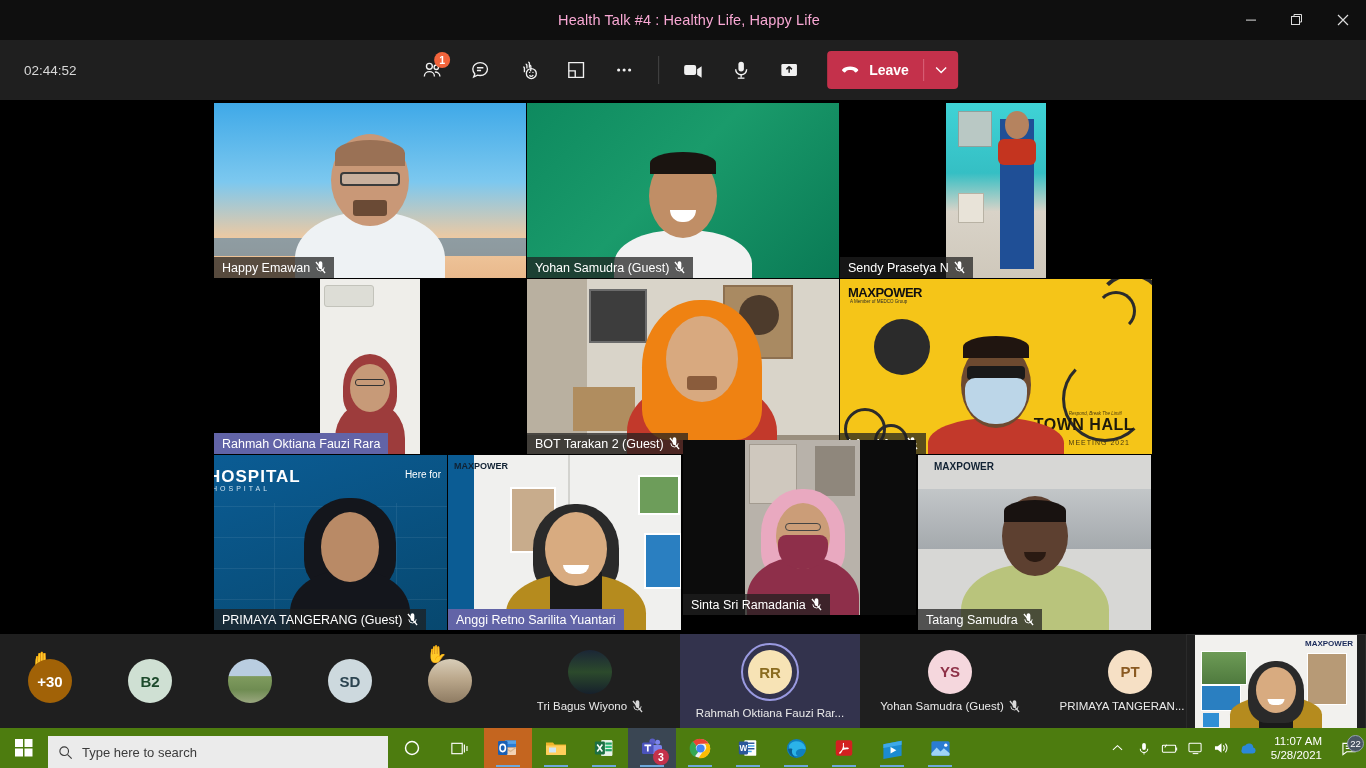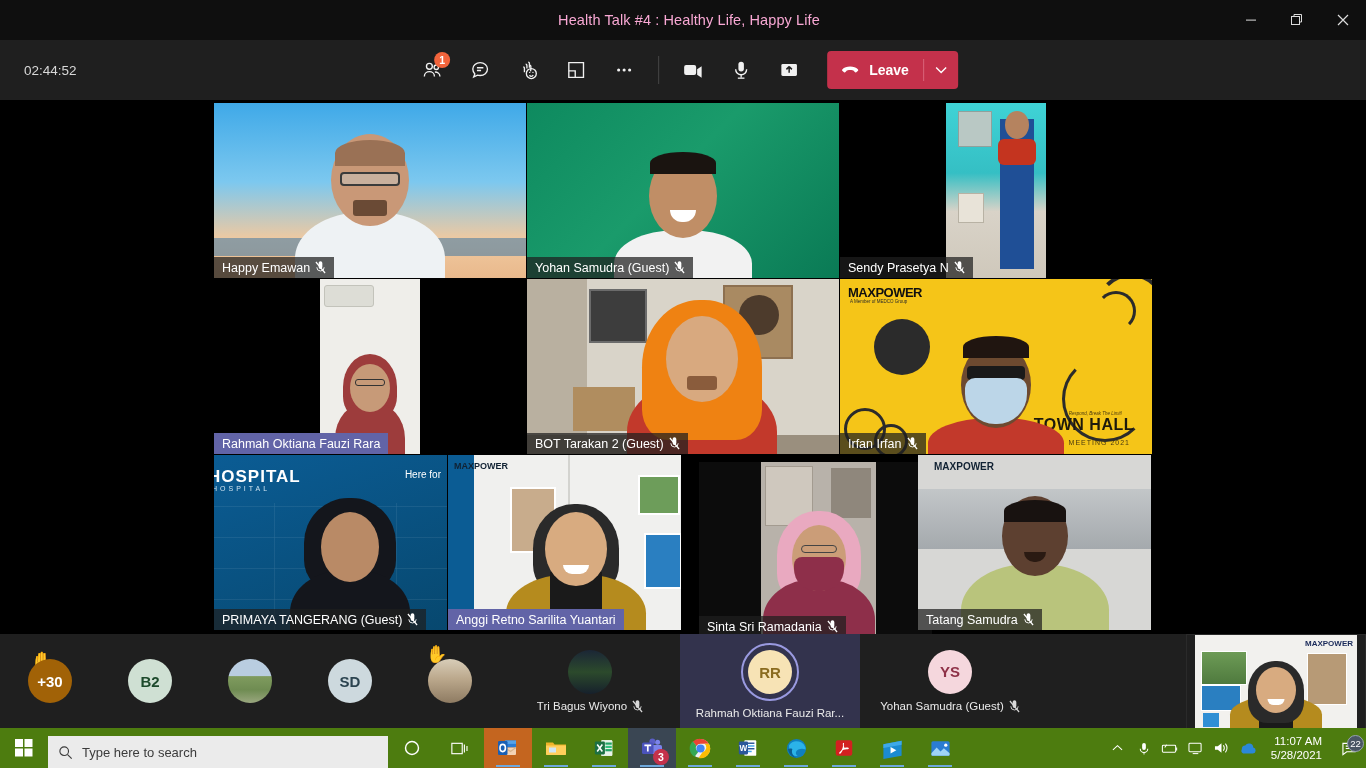--- a/index.html
+++ b/index.html
@@ -381,21 +381,21 @@
       <div style="position:absolute;left:50%;transform:translateX(-50%);bottom:0;width:52px;height:58px;background:#1a1a1a;"></div>
       <div class="head" style="width:62px;height:74px;bottom:44px;background:#d8ab80;"></div>
       <div style="position:absolute;left:50%;transform:translateX(-50%);bottom:34px;width:86px;height:92px;border-radius:48% 48% 34% 34%;background:#2a2a2a;z-index:-1;"></div>
       <div style="position:absolute;left:50%;transform:translateX(-50%);bottom:56px;width:26px;height:9px;background:#fff;border-radius:0 0 10px 10px;"></div>
     </div>
     <div class="namechip active">
       <span>Anggi Retno Sarilita Yuantari</span>
     </div>
   </div>
 
-  <div class="tile" style="left:683px;top:362px;width:233px;height:175px;margin-left:16px;">
+  <div class="tile" style="left:683px;top:340px;width:233px;height:175px;">
     <div class="bg" style="background:#0c0c0c;"></div>
     <div style="position:absolute;left:62px;top:0;width:115px;height:175px;background:#b8b2aa;"></div>
     <div style="position:absolute;left:66px;top:4px;width:48px;height:60px;background:#cfc8be;border:1px solid #a39b90;"></div>
     <div style="position:absolute;left:132px;top:6px;width:40px;height:50px;background:#8f877c;"></div>
     <div class="person" style="left:120px;width:100px;height:130px;">
       <div class="body" style="width:112px;height:58px;bottom:0;background:#8e2f4a;"></div>
       <div class="head" style="width:54px;height:66px;bottom:46px;background:#cb9d78;"></div>
       <div style="position:absolute;left:50%;transform:translateX(-50%);bottom:34px;width:84px;height:92px;border-radius:48% 48% 32% 32%;background:#e9a9c0;z-index:-1;"></div>
       <div style="position:absolute;left:50%;transform:translateX(-50%);bottom:46px;width:50px;height:34px;background:#8e2f4a;border-radius:8px 8px 22px 22px;"></div>
       <div style="position:absolute;left:50%;transform:translateX(-50%);bottom:84px;width:36px;height:8px;border:1.4px solid #444;border-radius:4px;"></div>
@@ -493,20 +493,33 @@
     <div class="strip-label">
       <span>Yohan Samudra (Guest)</span>
       <svg class="mic-muted" viewBox="0 0 12 14">
         <path d="M4 2.2a2 2 0 014 0v4.3a2 2 0 01-4 0z" fill="#d8d8d8"></path>
         <path d="M2 6.8a4 4 0 008 0" stroke="#d8d8d8" stroke-width="1" fill="none"></path>
         <path d="M1 1l10 12" stroke="#d8d8d8" stroke-width="1.3"></path>
       </svg>
     </div>
   </div>
 
+  <div class="strip-item wide">
+    <div class="avatar" style="background:#f6e0c5;color:#8a5a22;">
+      <span>PT</span>
+    </div>
+    <div class="strip-label">
+      <span>PRIMAYA TANGERAN...</span>
+      <svg class="mic-muted" viewBox="0 0 12 14">
+        <path d="M4 2.2a2 2 0 014 0v4.3a2 2 0 01-4 0z" fill="#d8d8d8"></path>
+        <path d="M2 6.8a4 4 0 008 0" stroke="#d8d8d8" stroke-width="1" fill="none"></path>
+        <path d="M1 1l10 12" stroke="#d8d8d8" stroke-width="1.3"></path>
+      </svg>
+    </div>
+  </div>
 
 </div>
 
 <div class="selfview">
   <div style="position:absolute;inset:0;background:#f2f1ee;"></div>
   <div style="position:absolute;left:0;top:0;width:8px;height:104px;background:#1f1f1f;"></div>
   <div style="position:absolute;right:0;top:0;width:8px;height:104px;background:#1f1f1f;"></div>
   <div style="position:absolute;right:12px;top:4px;color:#1a2a5a;font-size:8px;font-weight:800;">MAXPOWER</div>
   <div style="position:absolute;left:14px;top:16px;width:46px;height:34px;background:linear-gradient(#6d9b56,#4f7a3e);border:1.5px solid #fff;"></div>
   <div style="position:absolute;left:14px;top:50px;width:40px;height:26px;background:#2a7fc1;border:1.5px solid #fff;"></div>

